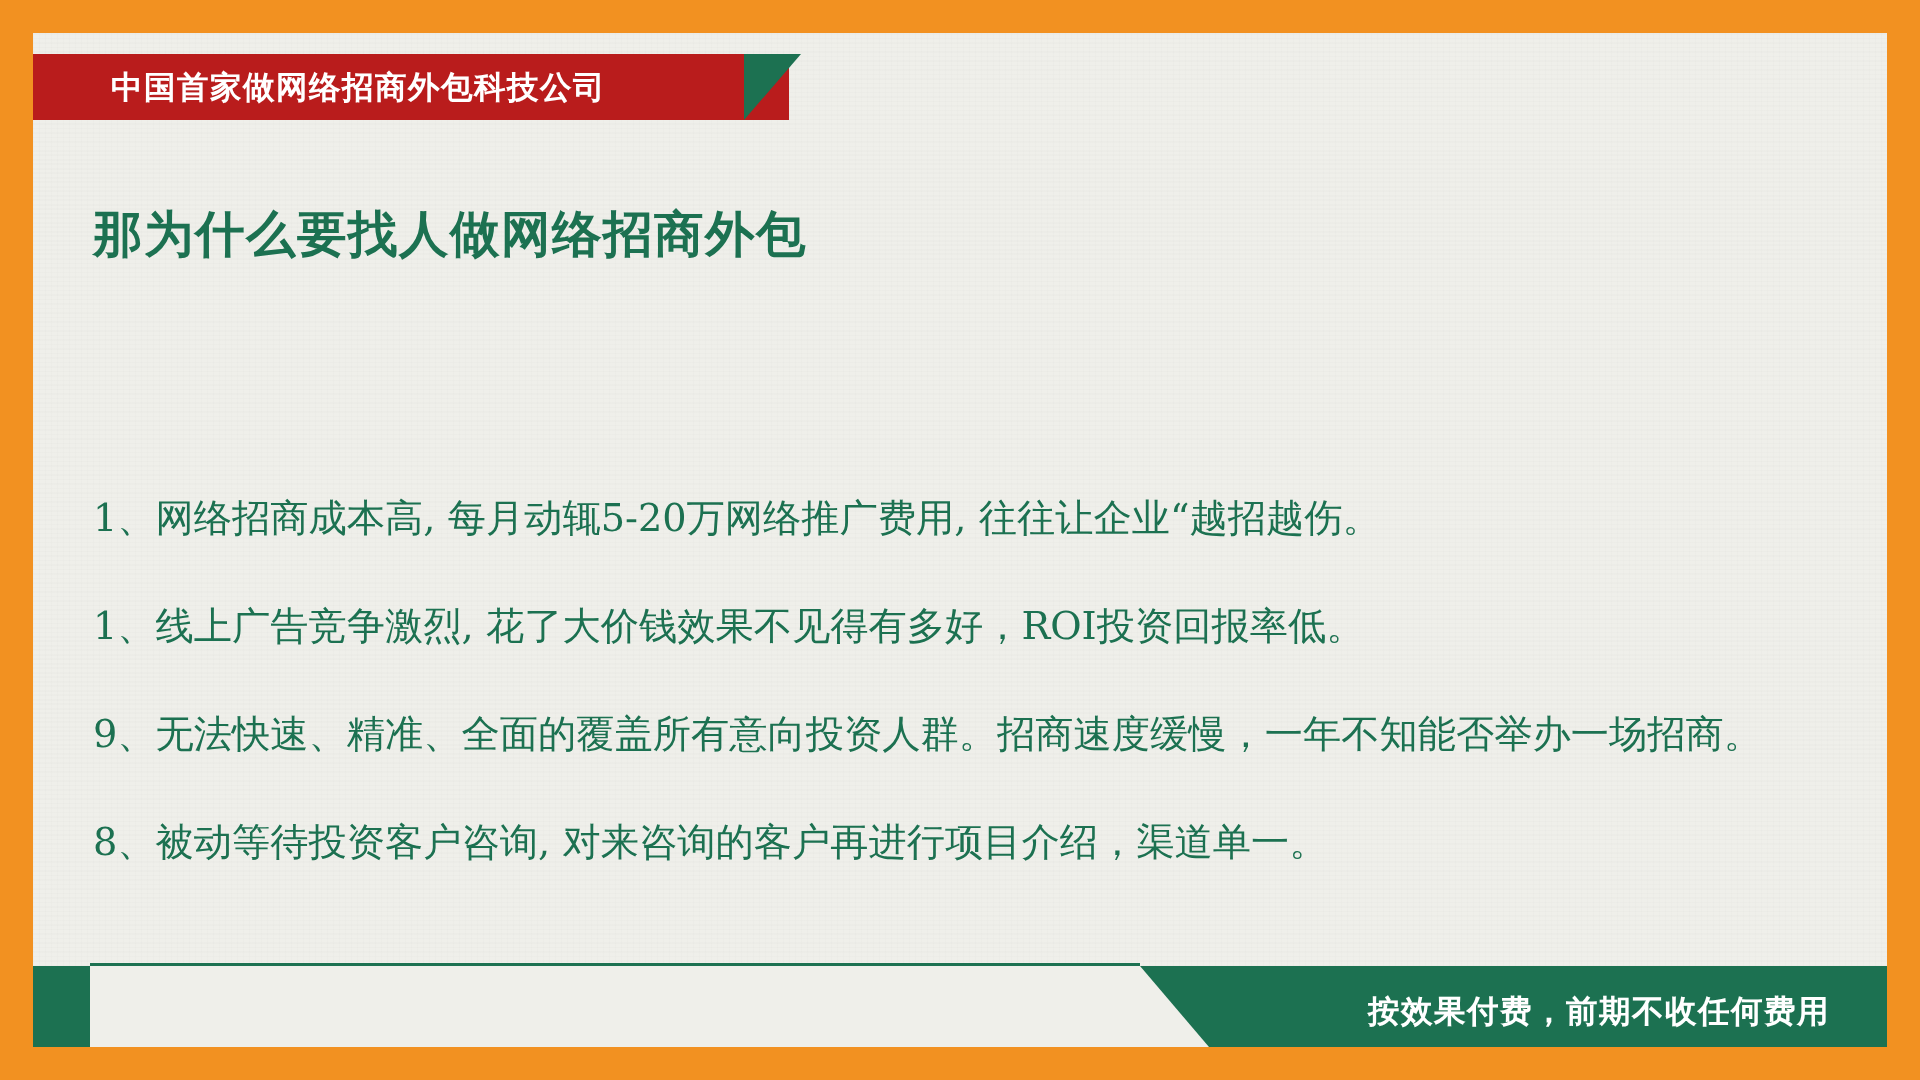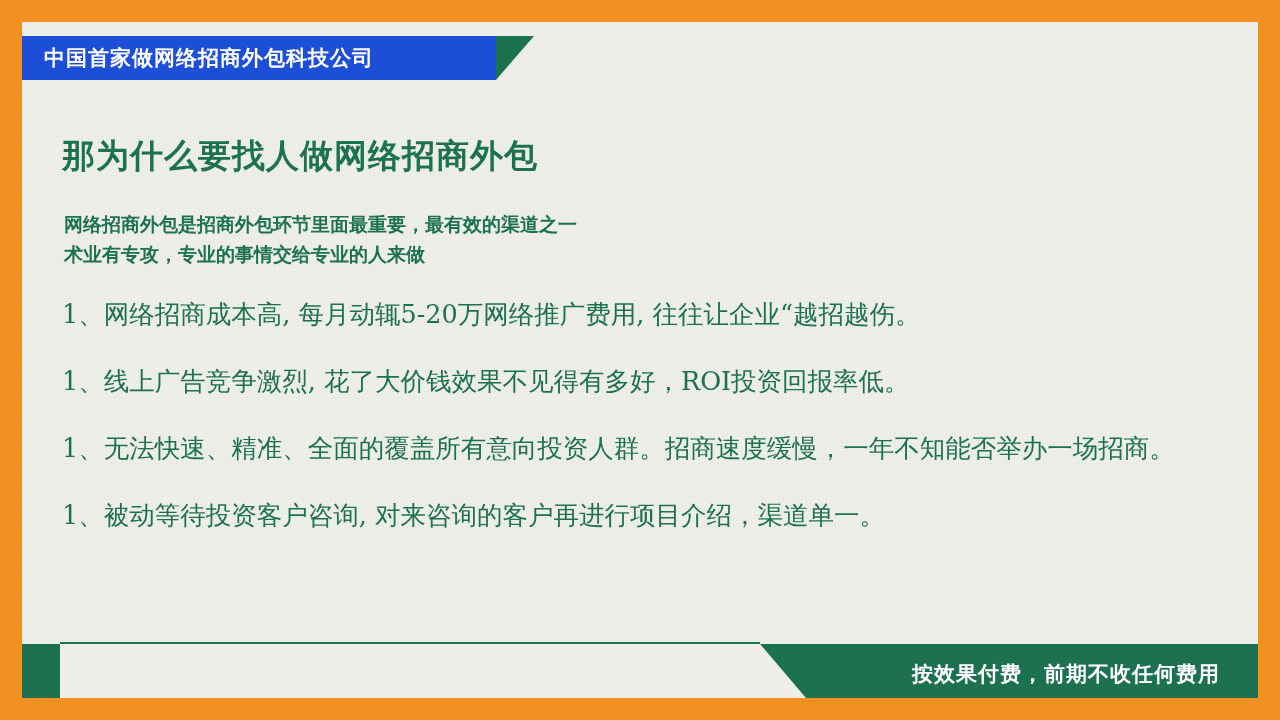--- a/index.html
+++ b/index.html
@@ -32,23 +32,24 @@
       repeating-linear-gradient(0deg, rgba(0,0,0,0.012) 0px, rgba(0,0,0,0.012) 1px, rgba(255,255,255,0) 1px, rgba(255,255,255,0) 3px),
       repeating-linear-gradient(90deg, rgba(0,0,0,0.01) 0px, rgba(0,0,0,0.01) 1px, rgba(255,255,255,0) 1px, rgba(255,255,255,0) 4px);
   }
   
   .top-ribbon {
     position: absolute;
     left: 22px;
     top: 36px;
     height: 44px;
     width: 474px;
-    background: #1d4ed8;
+    background: #b91c1c;
     display: flex;
     align-items: center;
+    padding-left: 30px;
   }
   .top-ribbon .ribbon-text {
     color: #FFFFFF;
     font-size: 21px;
     font-weight: bold;
     letter-spacing: 1px;
     padding-left: 22px;
     white-space: nowrap;
   }
   .top-ribbon-notch {
@@ -96,20 +97,21 @@
     left: 62px;
     top: 294px;
     width: 1140px;
     color: #1C7151;
     font-family: "DejaVu Serif", serif;
     font-size: 25.5px;
     line-height: 40px;
   }
   .body-item {
     margin-bottom: 27px;
+    margin-top: 32px;
   }
   
   .bottom-bar {
     position: absolute;
     left: 22px;
     bottom: 22px;
     width: 1236px;
     height: 54px;
     background: #1C7151;
   }
@@ -160,30 +162,26 @@
   <div class="panel"></div>
 
   <div class="top-ribbon">
     <span class="ribbon-text">中国首家做网络招商外包科技公司</span>
   </div>
   <div class="top-ribbon-notch"></div>
   <div class="top-hairline"></div>
 
   <div class="title">那为什么要找人做网络招商外包</div>
 
-  <div class="subtitle">
-    <div>网络招商外包是招商外包环节里面最重要，最有效的渠道之一</div>
-    <div>术业有专攻，专业的事情交给专业的人来做</div>
-  </div>
 
   <div class="body-list">
     <div class="body-item">1、网络招商成本高, 每月动辄5-20万网络推广费用, 往往让企业“越招越伤。</div>
     <div class="body-item">1、线上广告竞争激烈, 花了大价钱效果不见得有多好，ROI投资回报率低。</div>
-    <div class="body-item">1、无法快速、精准、全面的覆盖所有意向投资人群。招商速度缓慢，一年不知能否举办一场招商。</div>
-    <div class="body-item">1、被动等待投资客户咨询, 对来咨询的客户再进行项目介绍，渠道单一。</div>
+    <div class="body-item">9、无法快速、精准、全面的覆盖所有意向投资人群。招商速度缓慢，一年不知能否举办一场招商。</div>
+    <div class="body-item">8、被动等待投资客户咨询, 对来咨询的客户再进行项目介绍，渠道单一。</div>
   </div>
 
   <div class="bottom-bar"></div>
   <div class="bottom-wedge"></div>
   <div class="bottom-wedge-tri"></div>
   <div class="bottom-hairline"></div>
   <div class="bottom-text">按效果付费，前期不收任何费用</div>
 
 </div>
 

